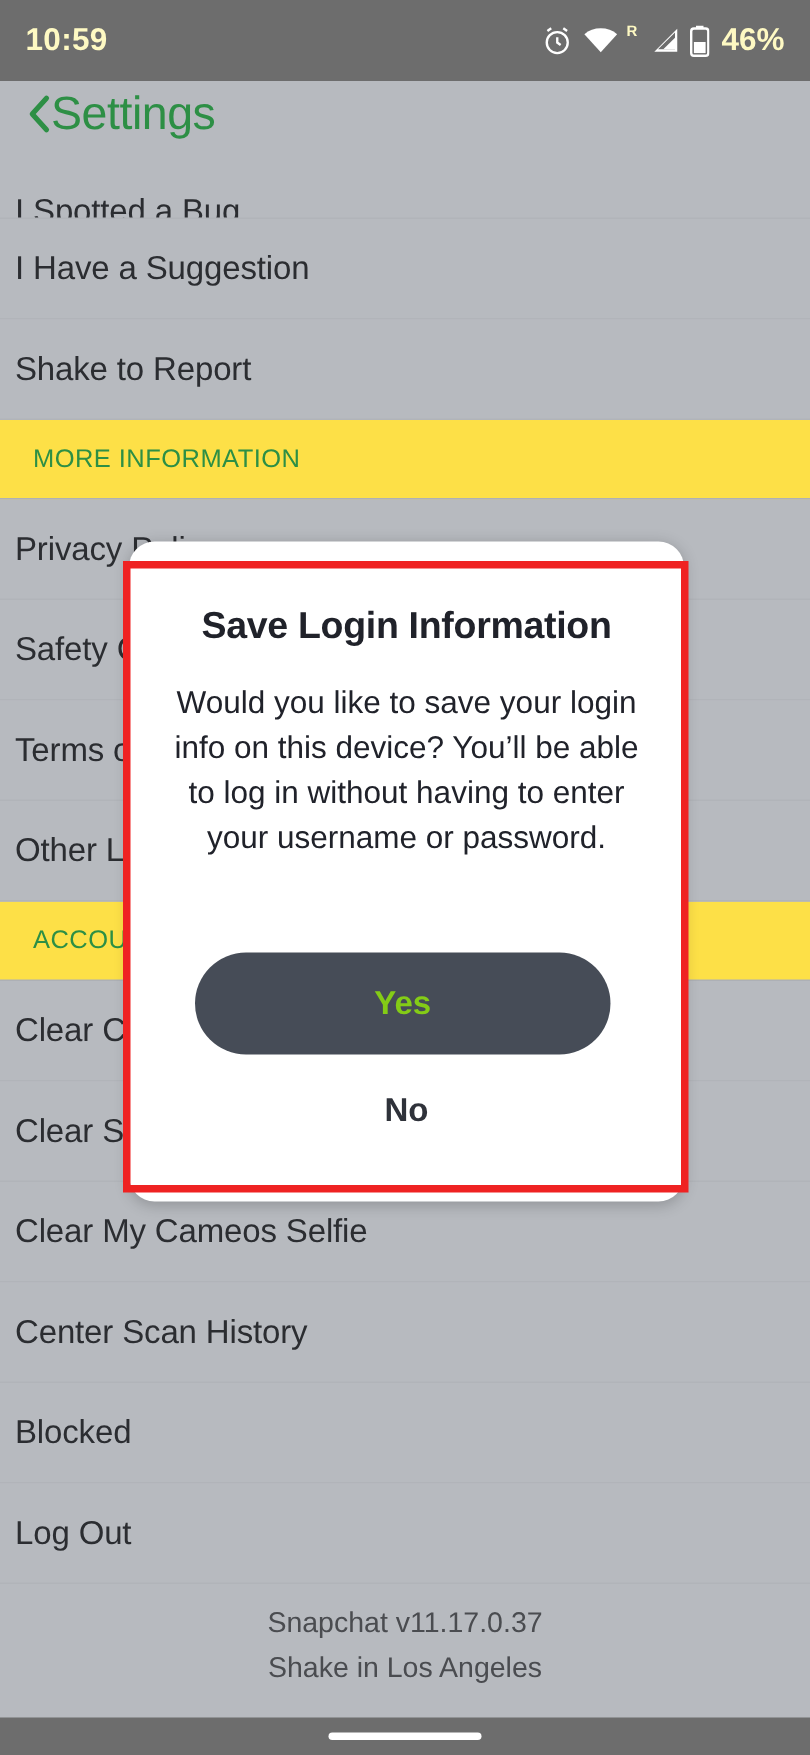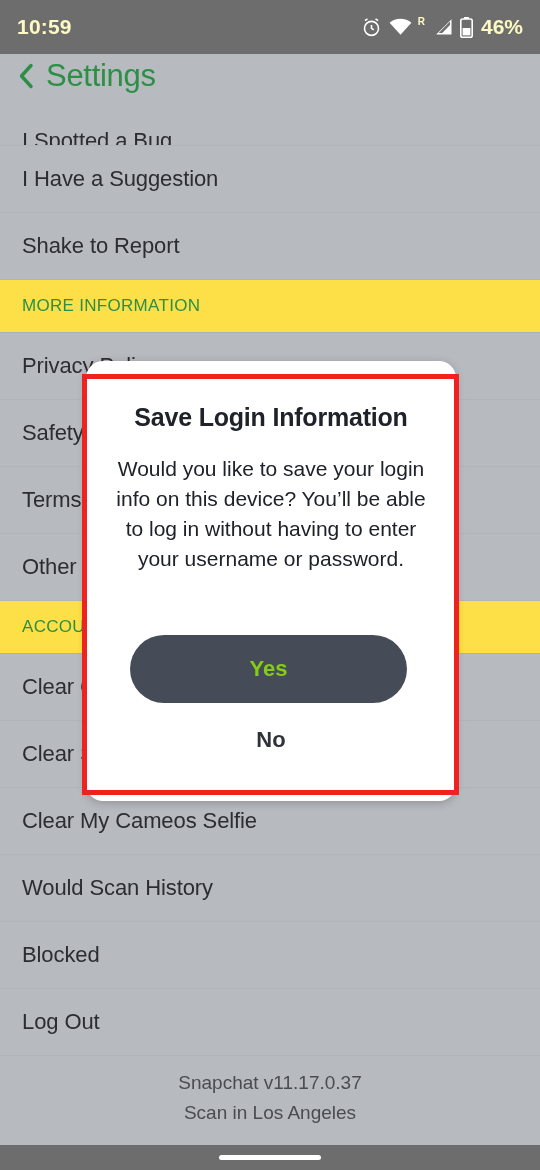--- a/index.html
+++ b/index.html
@@ -20,32 +20,32 @@
   }
   #status-clock { font-size:21px; font-weight:bold; letter-spacing:.2px; }
   #status-icons { display:flex; align-items:center; gap:7px; }
   .sicon { display:block; }
   #battery-pct { font-size:21px; font-weight:bold; margin-left:1px; }
   .roam-r { font-size:10px; font-weight:bold; position:relative; top:-6px; left:-1px; }
 
   
   #nav-header {
     position:absolute; top:41px; left:0; width:456px; height:69px;
-    display:flex; align-items:center; padding-left:18px; gap:12px;
+    display:flex; align-items:center; padding-left:18px; 
   }
   #back-chevron { width:16px; height:26px; display:block; }
   #page-title { color:#2d8f45; font-size:31px; letter-spacing:-.3px; }
 
   
   #settings-list {
     position:absolute; top:110px; left:0; width:540px;
   }
   .row {
     position:relative; height:67px; display:flex; align-items:center;
-    padding-left:22px; background:#b7babf;
+    padding-left:10px; background:#b7babf;
     border-bottom:1px solid #b1b4b9;
   }
   .row-label { font-size:22px; color:#2b2d31; letter-spacing:-.1px; }
   .row.clipped { height:36px; align-items:flex-end; overflow:hidden; border-bottom:1px solid #b1b4b9;}
   .row.clipped .row-label { position:relative; top:9px; }
   .section-head {
     height:53px; background:#fde047; border-bottom:1px solid #adb0b5;
     display:flex; align-items:center; padding-left:22px;
   }
   .section-head-label { font-size:17px; color:#2d8f45; letter-spacing:.3px; }
@@ -166,33 +166,33 @@
     <div class="row">
       <span class="row-label">Clear Conversation</span>
     </div>
     <div class="row">
       <span class="row-label">Clear Search History</span>
     </div>
     <div class="row">
       <span class="row-label">Clear My Cameos Selfie</span>
     </div>
     <div class="row">
-      <span class="row-label">Would Scan History</span>
+      <span class="row-label">Center Scan History</span>
     </div>
     <div class="row">
       <span class="row-label">Blocked</span>
     </div>
     <div class="row">
       <span class="row-label">Log Out</span>
     </div>
   </div>
 
   <div id="app-footer">
     <div>Snapchat v11.17.0.37</div>
-    <div>Scan in Los Angeles</div>
+    <div>Shake in Los Angeles</div>
   </div>
 
   <div id="nav-bar">
     <div id="home-pill"></div>
   </div>
 
   <div id="dialog">
     <div id="dialog-title">Save Login Information</div>
     <div id="dialog-body">Would you like to save your login info on this device? You’ll be able to log in without having to enter your username or password.</div>
     <button id="yes-button">Yes</button>

